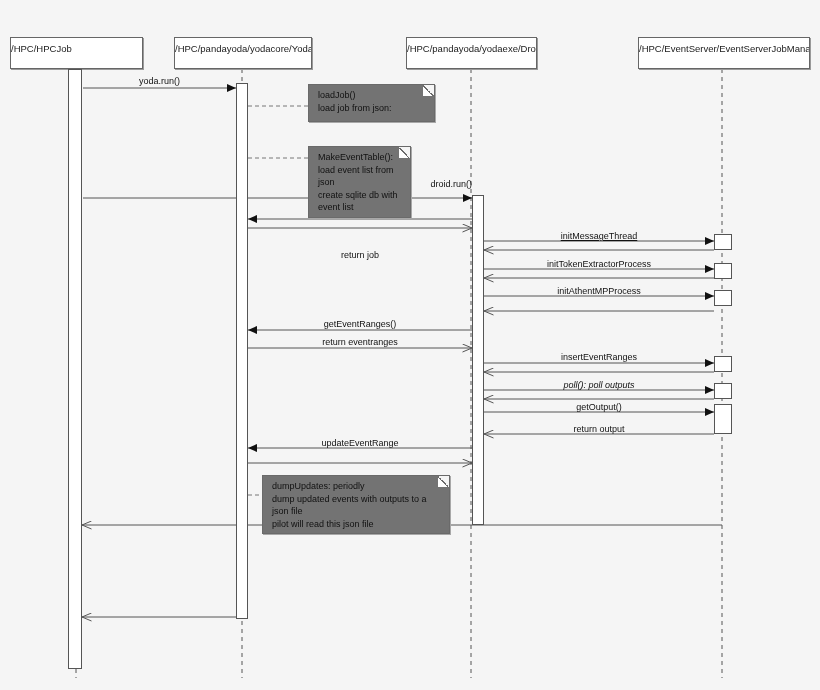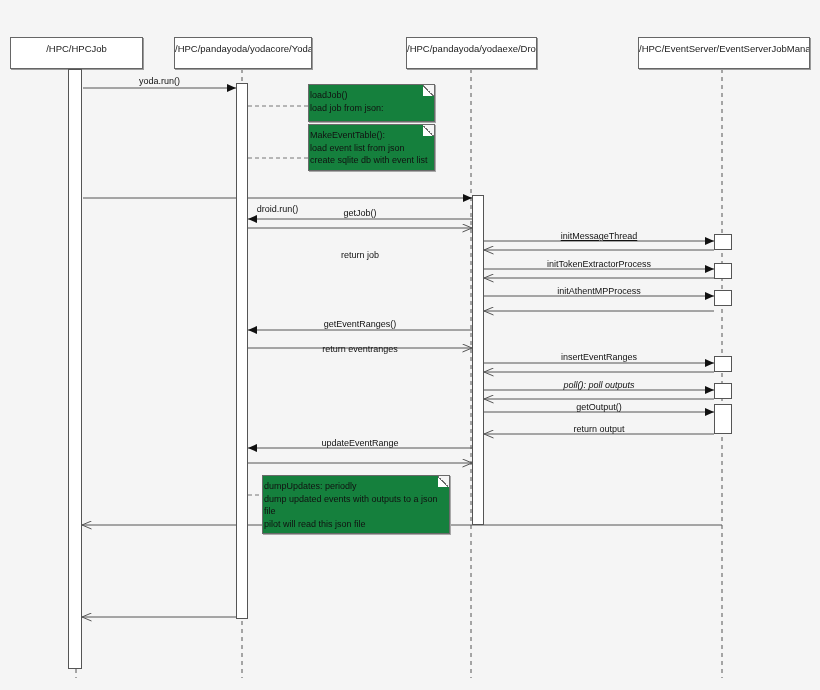--- a/index.html
+++ b/index.html
@@ -23,36 +23,36 @@
     height: 690px;
   }
   .lifeline-box {
     position: absolute;
     background: #ffffff;
     border: 1px solid #666666;
     box-shadow: 1px 1px 0 #9a9a9a;
     box-sizing: border-box;
     font-size: 9.5px;
     color: #1a1a1a;
-    text-align: center;
+    text-align: left;
     padding-top: 5px;
     line-height: 11px;
     white-space: nowrap;
     overflow: hidden;
   }
   .note {
     position: absolute;
-    background: #15803d;
+    background: #737373;
     border: 1px solid #6a6a6a;
     box-shadow: 1px 1px 0 #a8a8a8;
     box-sizing: border-box;
     font-size: 9px;
     color: #111111;
     line-height: 12.5px;
-    padding: 4px 5px 3px 1px;
+    padding: 4px 5px 3px 9px;
     white-space: pre-line;
   }
   .note .fold {
     position: absolute;
     right: 0px;
     top: 0px;
     width: 11px;
     height: 11px;
     background: linear-gradient(225deg, #f5f5f5 0 50%, #6a6a6a 50% 56%, #ffffff 56% 100%);
   }
@@ -136,38 +136,38 @@
       <div class="activation" style="left: 472px; top: 195px; width: 12px; height: 330px;"></div>
       <div class="activation" style="left: 714px; top: 234px; width: 18px; height: 16px;"></div>
       <div class="activation" style="left: 714px; top: 263px; width: 18px; height: 16px;"></div>
       <div class="activation" style="left: 714px; top: 290px; width: 18px; height: 16px;"></div>
       <div class="activation" style="left: 714px; top: 356px; width: 18px; height: 16px;"></div>
       <div class="activation" style="left: 714px; top: 383px; width: 18px; height: 16px;"></div>
       <div class="activation" style="left: 714px; top: 404px; width: 18px; height: 30px;"></div>
     </div>
   <div id="message-labels">
       <div class="msg-label" style="left: 83px; width: 153px; top: 76px;">yoda.run()</div>
-      <div class="msg-label" style="left: 83px; width: 389px; top: 204px;">droid.run()</div>
+      <div class="msg-label" style="left: 83px; width: 389px; top: 179px; text-align: right;">droid.run()</div>
       <div class="msg-label" style="left: 248px; width: 224px; top: 208px;">getJob()</div>
       <div class="msg-label" style="left: 248px; width: 224px; top: 218px; margin-top: 32px;">return job</div>
       <div class="msg-label" style="left: 484px; width: 230px; top: 231px; text-decoration: underline;">initMessageThread</div>
       <div class="msg-label" style="left: 484px; width: 230px; top: 259px;">initTokenExtractorProcess</div>
       <div class="msg-label" style="left: 484px; width: 230px; top: 286px;">initAthentMPProcess</div>
       <div class="msg-label" style="left: 248px; width: 224px; top: 319px; text-align: center;">getEventRanges()</div>
-      <div class="msg-label" style="left: 248px; width: 224px; top: 337px; margin-top: 7px;">return eventranges</div>
+      <div class="msg-label" style="left: 248px; width: 224px; top: 337px;">return eventranges</div>
       <div class="msg-label" style="left: 484px; width: 230px; top: 352px;">insertEventRanges</div>
       <div class="msg-label" style="left: 484px; width: 230px; top: 380px; font-style: italic;">poll(): poll outputs</div>
       <div class="msg-label" style="left: 484px; width: 230px; top: 402px;">getOutput()</div>
       <div class="msg-label" style="left: 484px; width: 230px; top: 424px;">return output</div>
       <div class="msg-label" style="left: 248px; width: 224px; top: 438px;">updateEventRange</div>
     </div>
   <div id="note-boxes">
       <div class="note" style="left: 308px; top: 84px; width: 127px; min-height: 38px;"><span>loadJob()
 load job from json:</span><span class="fold"></span></div>
-      <div class="note" style="left: 308px; top: 124px; width: 127px; min-height: 44px;"><span>MakeEventTable():
+      <div class="note" style="left: 308px; top: 146px; width: 103px; min-height: 44px;"><span>MakeEventTable():
 load event list from json
 create sqlite db with event list</span><span class="fold"></span></div>
       <div class="note" style="left: 262px; top: 475px; width: 188px; min-height: 44px;"><span>dumpUpdates: periodly
 dump updated events with outputs to a json file
 pilot will read this json file</span><span class="fold"></span></div>
     </div>
 
 </div>
 
 </body></html>

